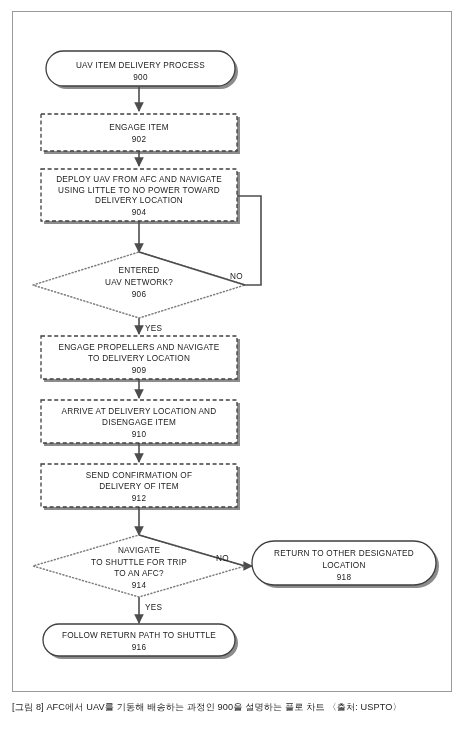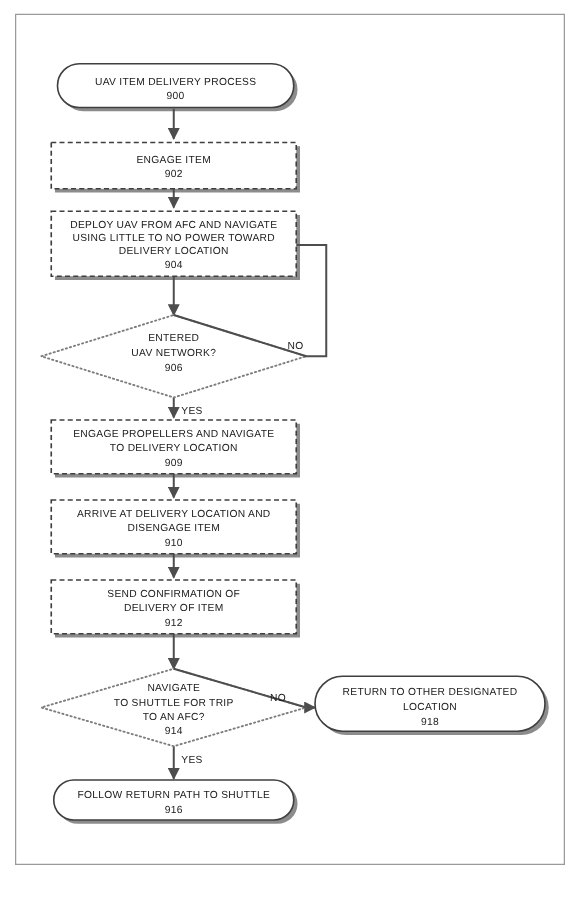--- a/index.html
+++ b/index.html
@@ -203,14 +203,17 @@
 
     <g>
       <rect x="252" y="541" width="184" height="44" rx="22" ry="22" fill="#ffffff" stroke="#3f3f3f" stroke-width="1.3"></rect>
       <text class="node-label" x="344" y="556">RETURN TO OTHER DESIGNATED</text>
       <text class="node-label" x="344" y="568">LOCATION</text>
       <text class="node-label" x="344" y="580">918</text>
     </g>
 
   </svg>
 
+  <div id="caption-area">
+    <div id="caption-text">[그림 8] AFC에서 UAV를 기동해 배송하는 과정인 900을 설명하는 플로 차트 〈출처: USPTO〉</div>
+  </div>
 
 </div>
 
 </body></html>

